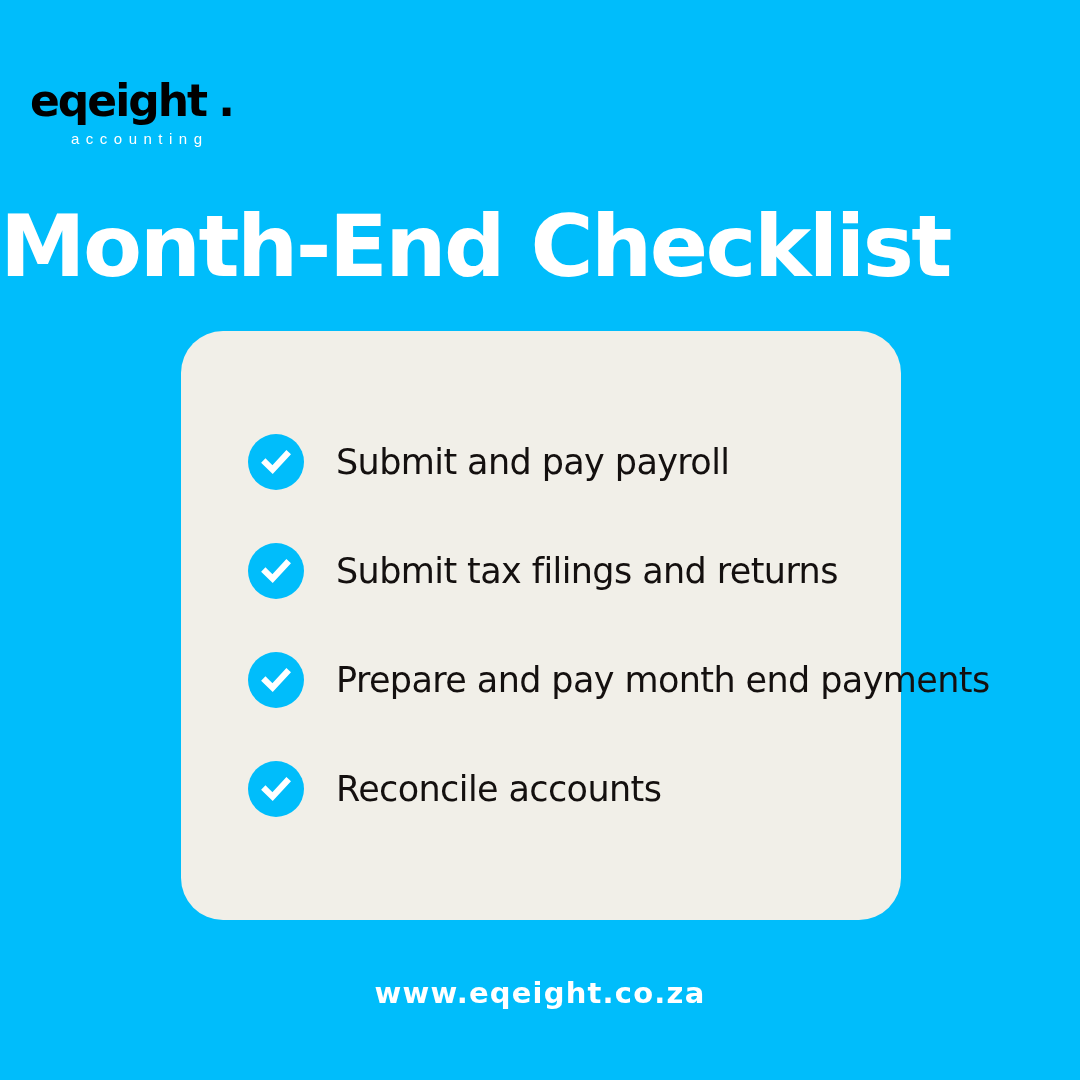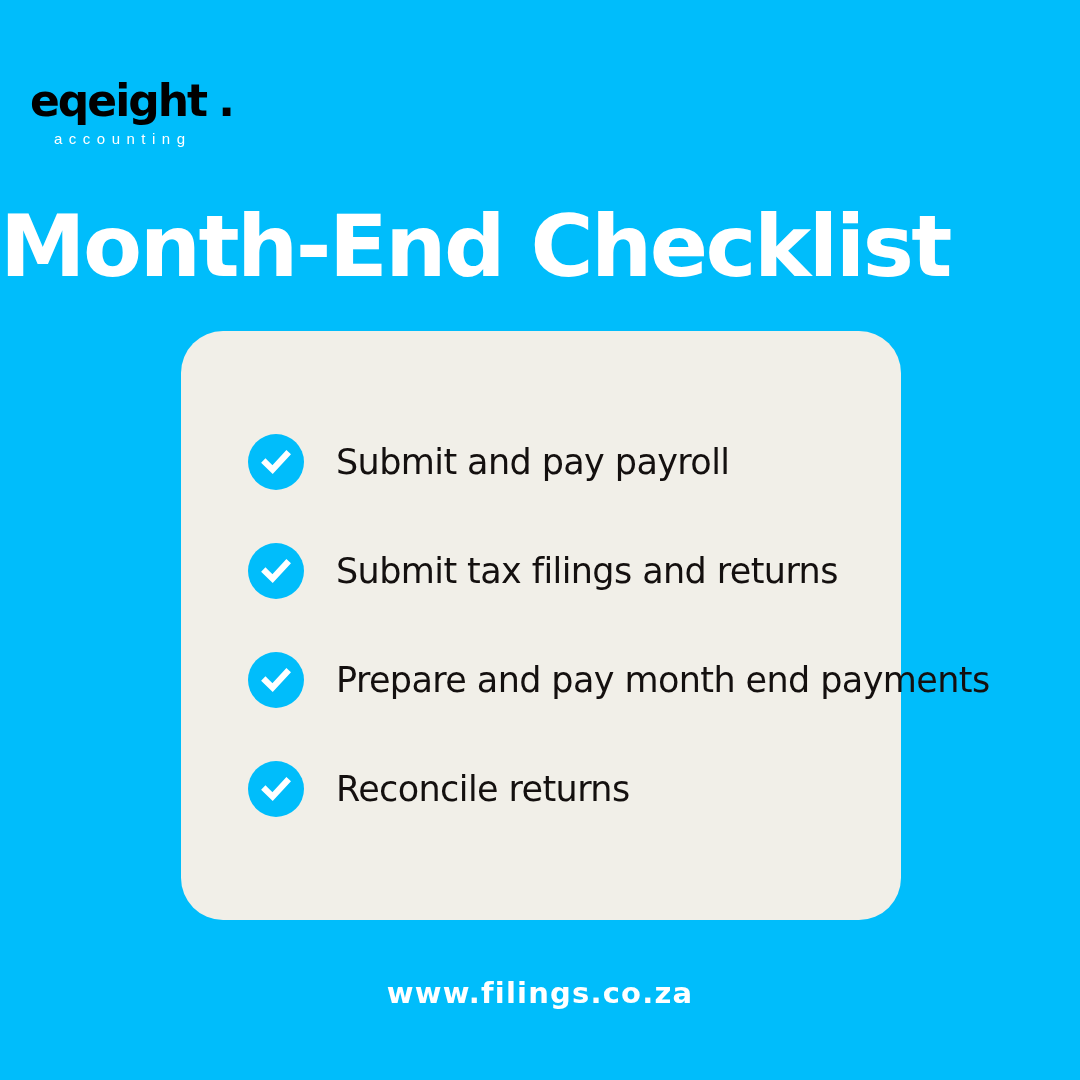--- a/index.html
+++ b/index.html
@@ -31,21 +31,21 @@
     letter-spacing: -2px;
     white-space: nowrap;
   }
   .logo-dot {
     display: inline-block;
     margin-left: 12px;
     font-weight: 700;
   }
   .logo-sub {
     margin-top: 4px;
-    margin-left: 24px;
+    margin-left: 41px;
     font-family: "Liberation Sans", sans-serif;
     font-weight: 400;
     font-size: 15px;
     line-height: 18px;
     color: #ffffff;
     letter-spacing: 6.5px;
     white-space: nowrap;
   }
 
   
@@ -169,19 +169,19 @@
       </span>
       <span class="check-label">Prepare and pay month end payments</span>
     </div>
 
     <div class="check-item">
       <span class="check-icon">
         <svg width="36" height="36" viewBox="0 0 36 36" aria-hidden="true">
           <path d="M7.5 18.6 L14.6 25.6 L28.6 10.4" fill="none" stroke="#ffffff" stroke-width="6.2" stroke-linecap="square" stroke-linejoin="miter"></path>
         </svg>
       </span>
-      <span class="check-label">Reconcile returns</span>
+      <span class="check-label">Reconcile accounts</span>
     </div>
 
   </div>
 </div>
 
-<div class="footer-url">www.filings.co.za</div>
+<div class="footer-url">www.eqeight.co.za</div>
 
 </body></html>

